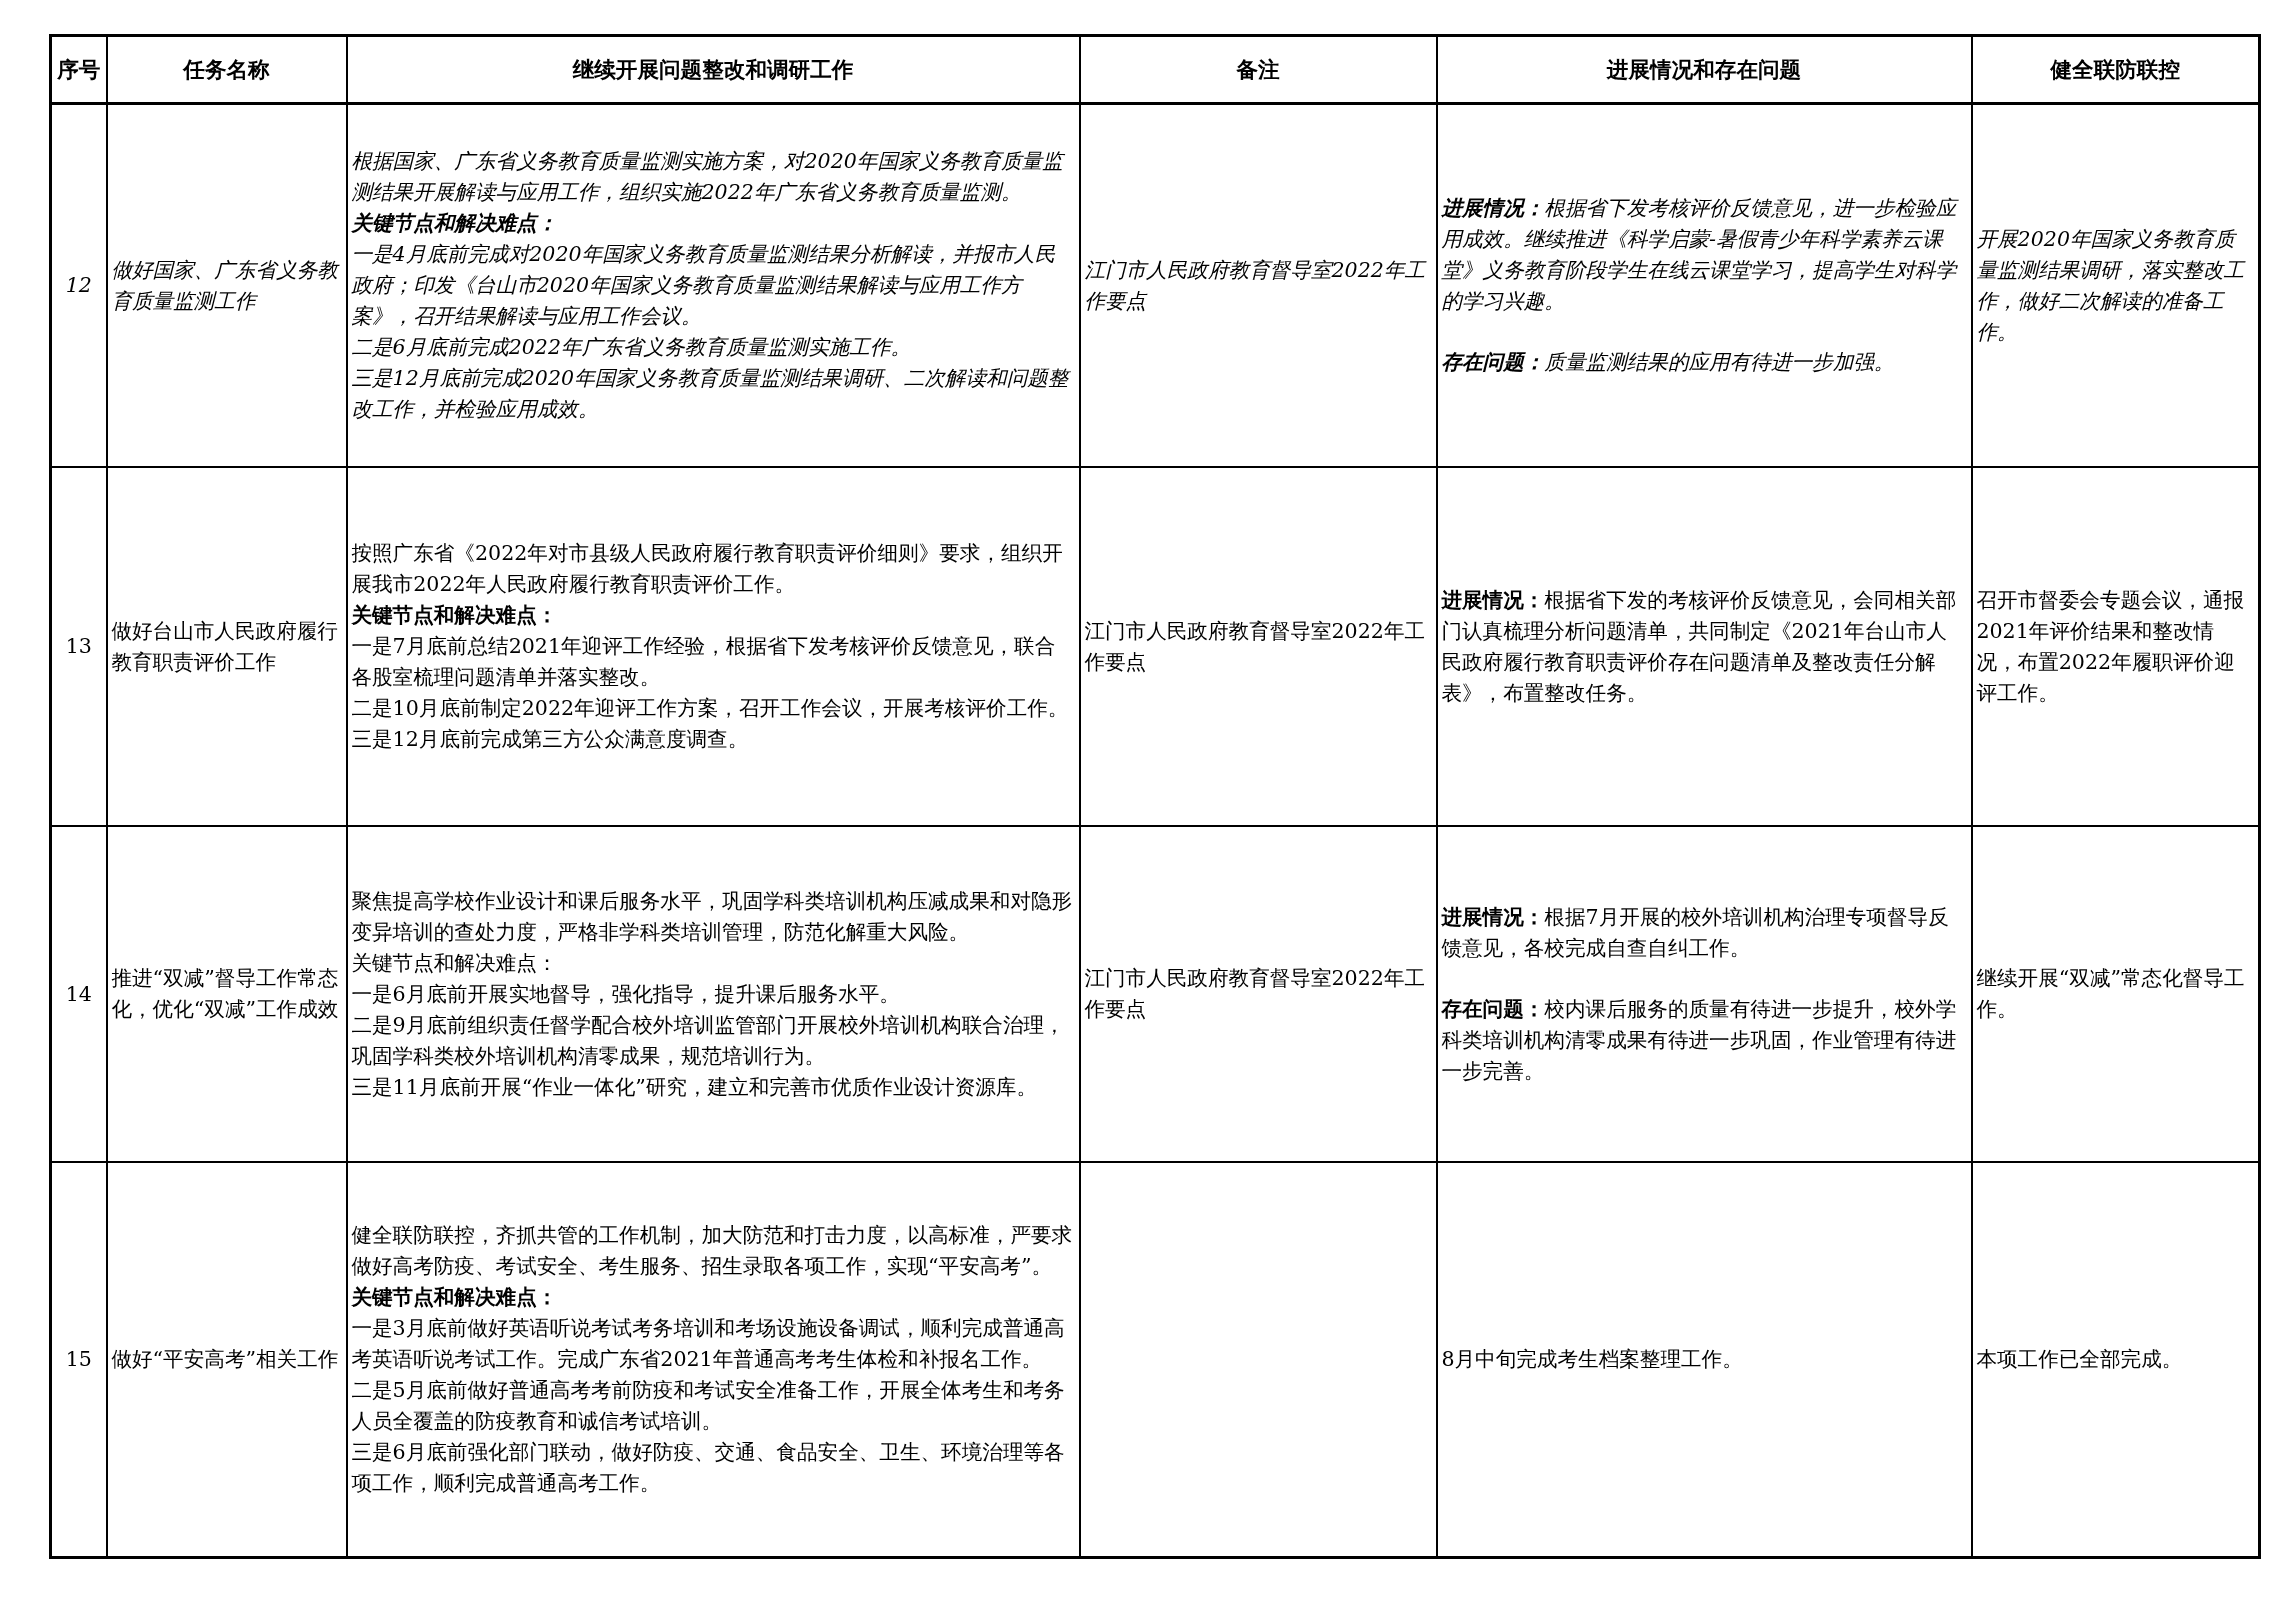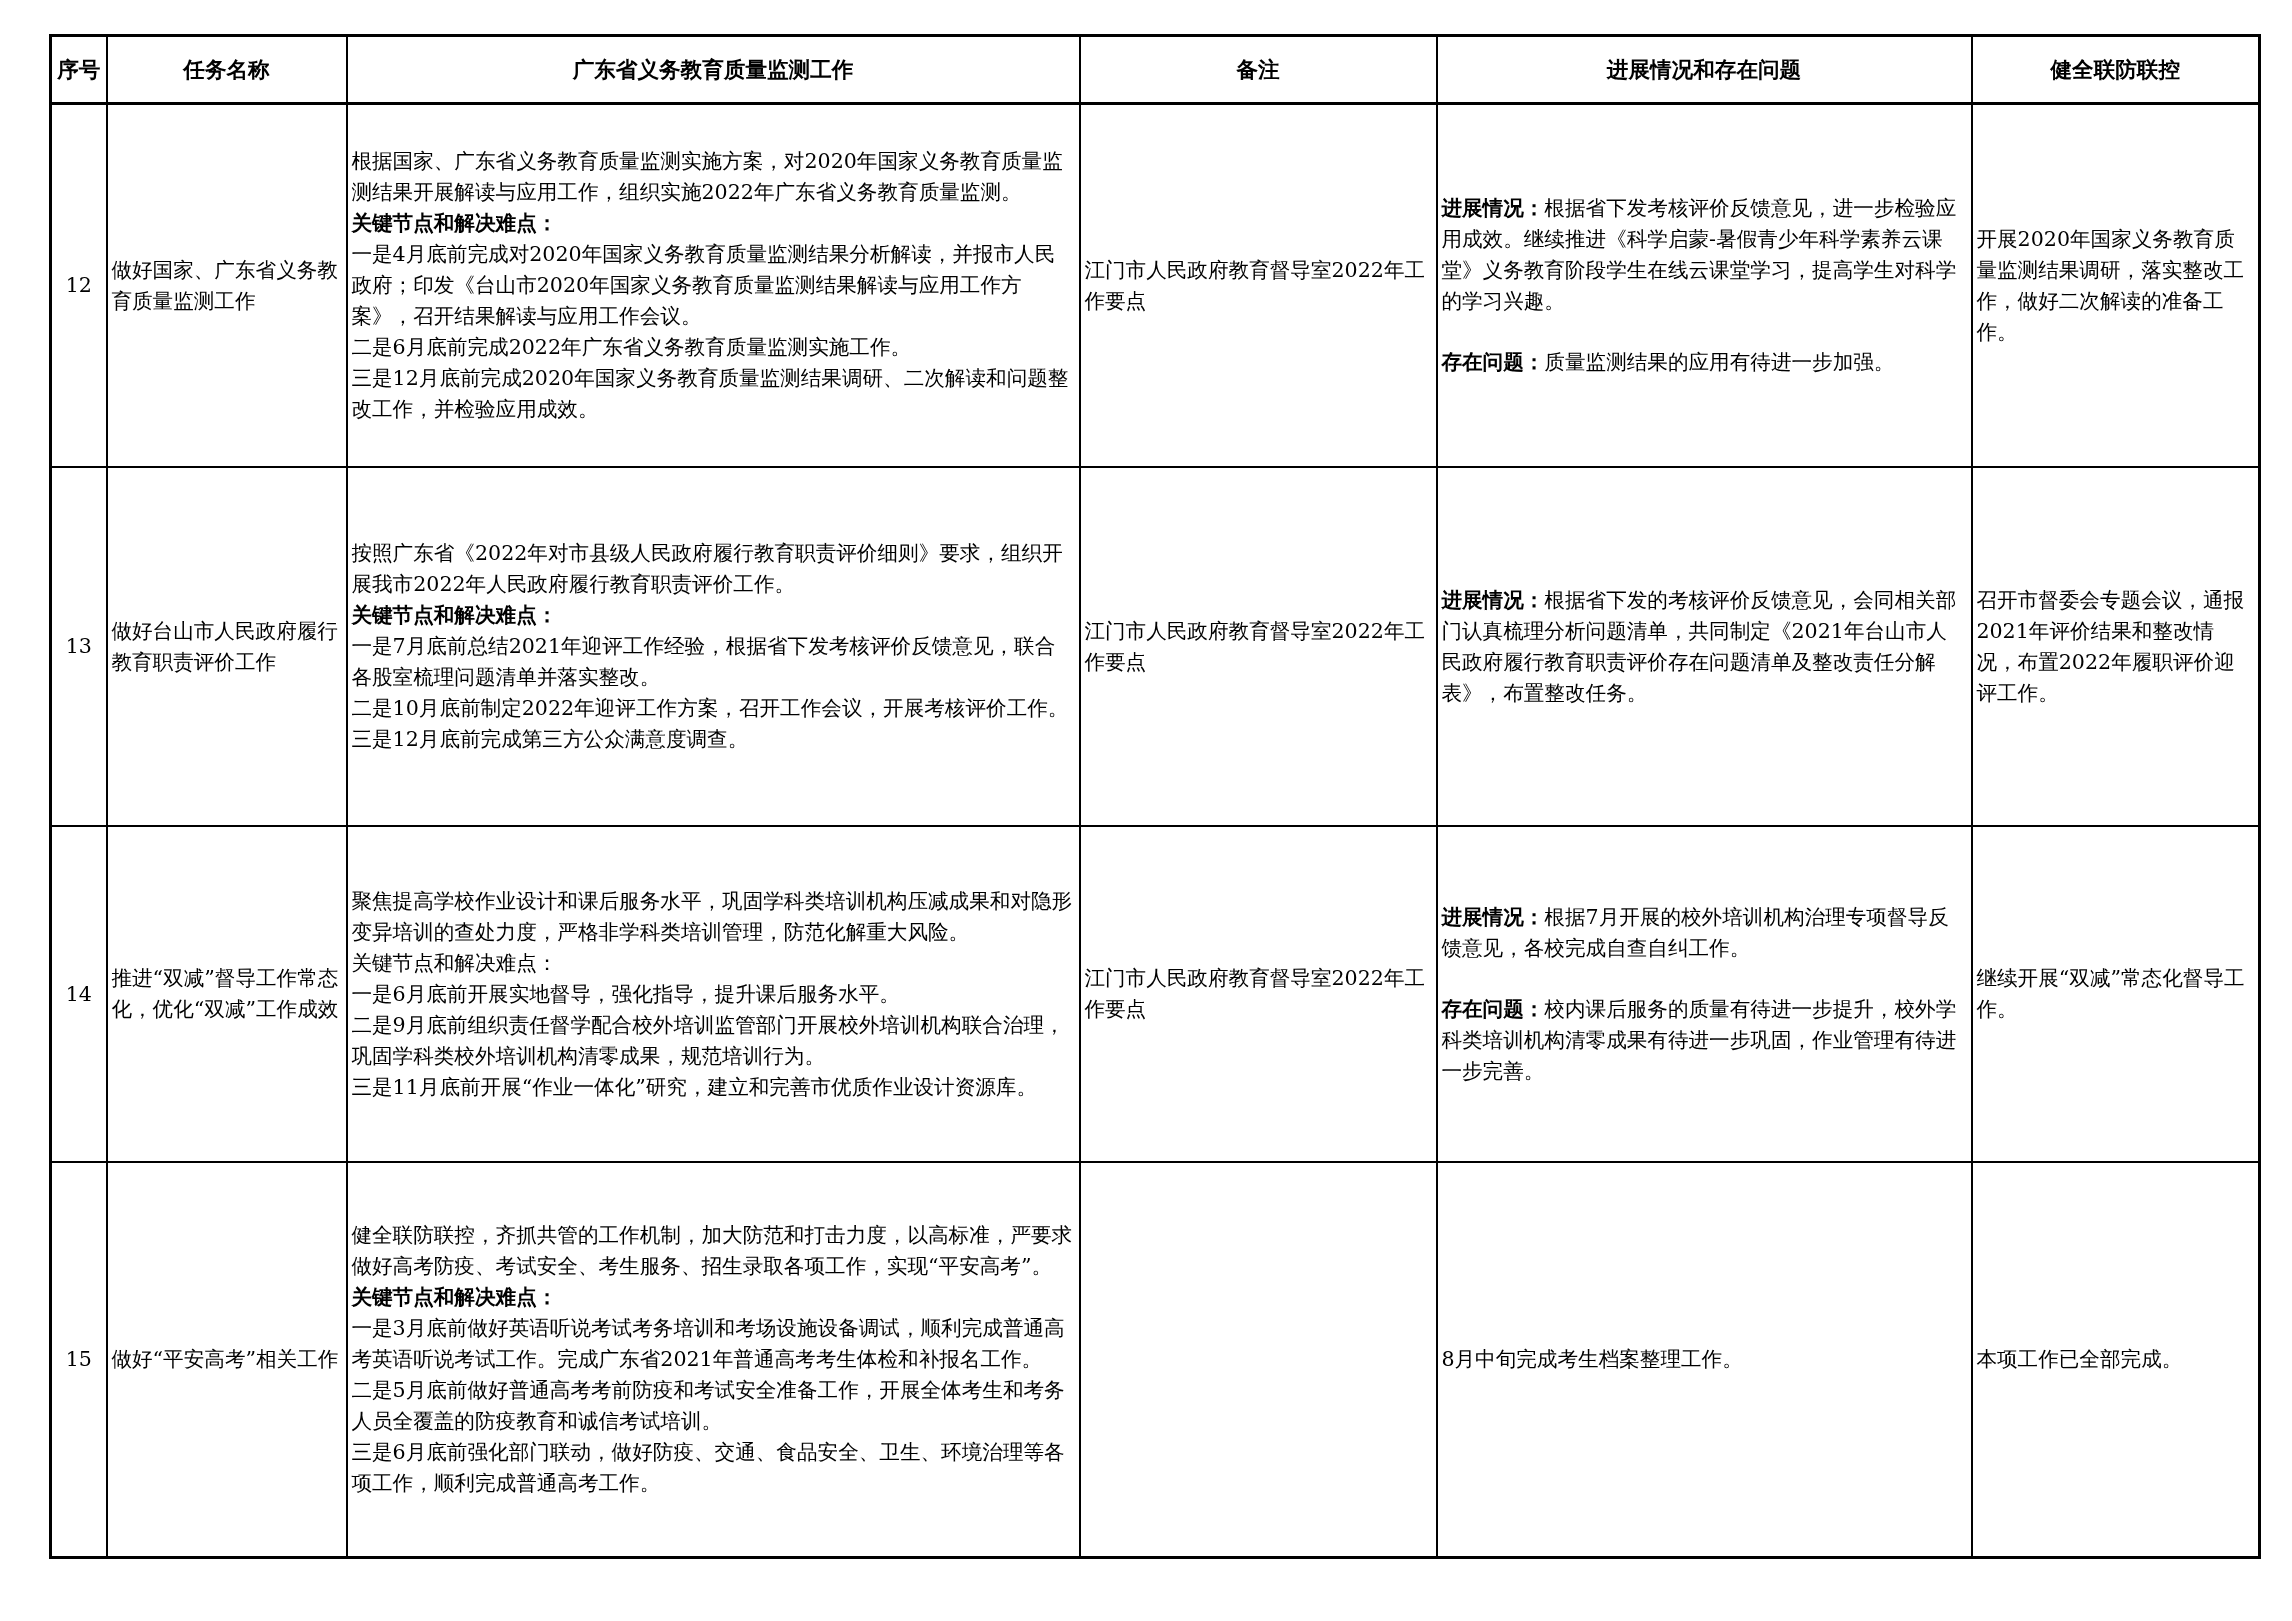--- a/index.html
+++ b/index.html
@@ -19,42 +19,42 @@
     height: 65px; font-family: "DejaVu Sans", "Liberation Sans", sans-serif;
     font-weight: bold; font-size: 21.6px; text-align: center;
     border-bottom: 3.9px solid #000;
   }
   th.col-no { font-size: 21.6px; line-height: 27.4px; }
   td.no { text-align: center; margin-left: 17px; }
   td.name { text-align: left; }
   td.plan, td.remark, td.progress, td.next { text-align: left; }
   .bold { font-weight: bold; }
   .gap { height: 30px; }
-  tr.r12 td { height: 361px; }
+  tr.r12 td { height: 361px; font-style: italic; }
   tr.r13 td { height: 357px; }
   tr.r14 td { height: 334px; }
   tr.r15 td { height: 393px; }
 </style>
 </head>
 <body>
 
 <table class="report">
   <colgroup>
     <col style="width:56px">
     <col style="width:240px">
     <col style="width:733px">
     <col style="width:357px">
     <col style="width:535px">
     <col style="width:288px">
   </colgroup>
   <thead>
     <tr>
       <th class="col-no">序号</th>
       <th>任务名称</th>
-      <th>广东省义务教育质量监测工作</th>
+      <th>继续开展问题整改和调研工作</th>
       <th>备注</th>
       <th>进展情况和存在问题</th>
       <th>健全联防联控</th>
     </tr>
   </thead>
   <tbody>
 
     <tr class="r12">
       <td class="no">12</td>
       <td class="name">做好国家、广东省义务教育质量监测工作</td>

